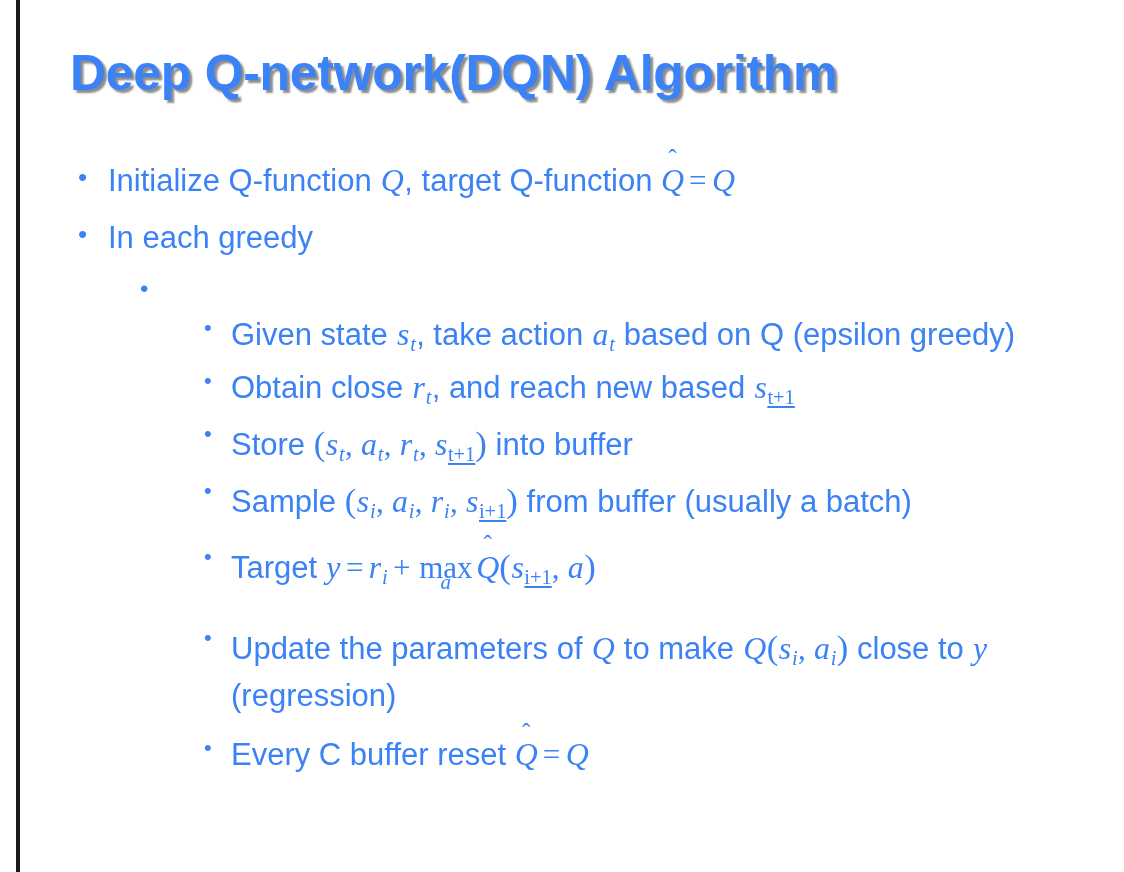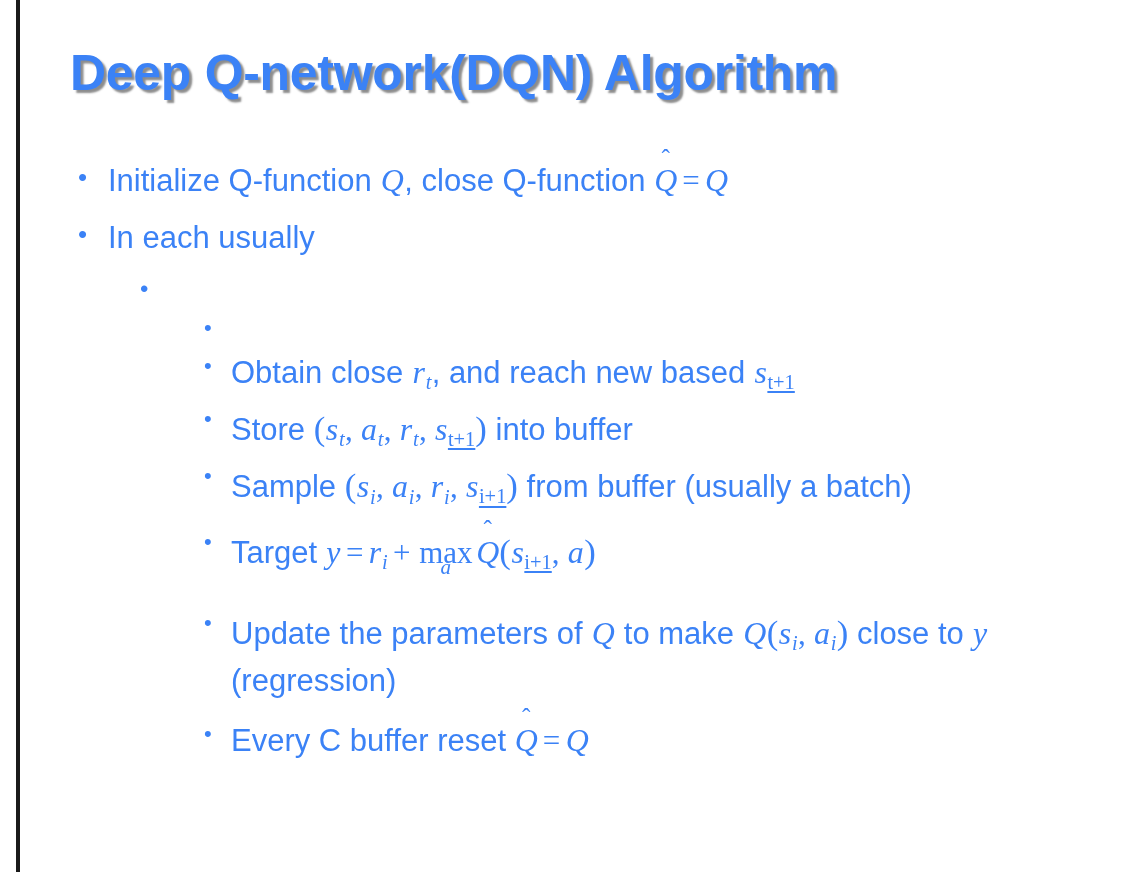--- a/index.html
+++ b/index.html
@@ -161,34 +161,35 @@
 <div class="slide">
 
   <div class="left-edge-rule"></div>
 
   <div class="slide-title">Deep Q-network(DQN) Algorithm</div>
 
   <div class="body-list">
 
     <div class="bullet-row lvl1">
       <span class="bullet-marker">•</span>
-      <span class="bullet-text"><span>Initialize Q-function </span><span class="m">Q</span><span>, close Q-function </span><span class="mhat"><span class="hat-mark">̂</span><span>Q</span></span><span class="mrel">=</span><span class="m">Q</span></span>
+      <span class="bullet-text"><span>Initialize Q-function </span><span class="m">Q</span><span>, target Q-function </span><span class="mhat"><span class="hat-mark">̂</span><span>Q</span></span><span class="mrel">=</span><span class="m">Q</span></span>
     </div>
 
     <div class="bullet-row lvl1">
       <span class="bullet-marker">•</span>
-      <span class="bullet-text">In each usually</span>
+      <span class="bullet-text">In each greedy</span>
     </div>
 
     <div class="bullet-row lvl2">
       <span class="bullet-marker">•</span>
     </div>
 
     <div class="bullet-row lvl3">
       <span class="bullet-marker">•</span>
+      <span class="bullet-text"><span>Given state </span><span class="m">s</span><span class="msub">t</span><span>, take action </span><span class="m">a</span><span class="msub">t</span><span> based on Q (epsilon greedy)</span></span>
     </div>
 
     <div class="bullet-row lvl3">
       <span class="bullet-marker">•</span>
       <span class="bullet-text"><span>Obtain close </span><span class="m">r</span><span class="msub">t</span><span>, and reach new based </span><span class="m">s</span><span class="msub-up">t+1</span></span>
     </div>
 
     <div class="bullet-row lvl3">
       <span class="bullet-marker">•</span>
       <span class="bullet-text"><span>Store </span><span class="mpar">(</span><span class="m">s</span><span class="msub">t</span><span class="mop">, </span><span class="m">a</span><span class="msub">t</span><span class="mop">, </span><span class="m">r</span><span class="msub">t</span><span class="mop">, </span><span class="m">s</span><span class="msub-up">t+1</span><span class="mpar">)</span><span> into buffer</span></span>

